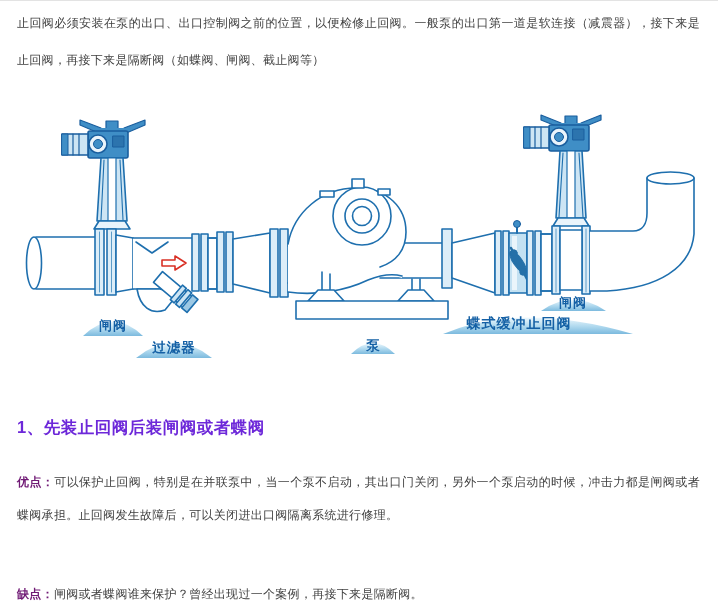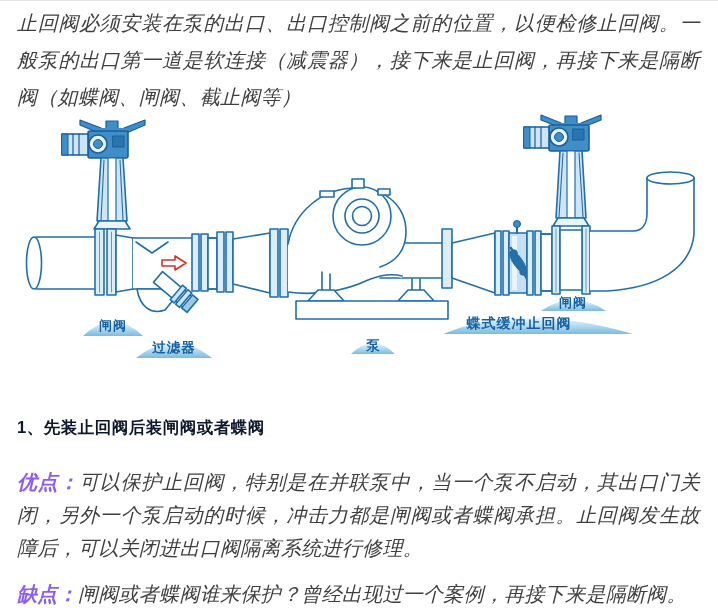--- a/index.html
+++ b/index.html
@@ -7,33 +7,32 @@
   body {
     font-family: "Liberation Sans", sans-serif;
     background:#ffffff;
     color:#3f3f3f;
     position:relative;
     overflow:hidden;
     border-top:1px solid #e3e3e3;
   }
   .para {
     position:absolute; left:17px; right:18px;
-    font-size:20px; letter-spacing:.3px; color:#3f3f3f;
+    font-size:12px; letter-spacing:.3px; color:#3f3f3f;
     text-align:justify;
-    font-style:italic;
   }
   .intro { top:4px; line-height:37px; }
   .heading {
     position:absolute; left:17px; top:416px;
-    font-size:16.5px; font-weight:bold; color:#0f172a;
+    font-size:16.5px; font-weight:bold; color:#6d28d9;
     letter-spacing:.5px; line-height:20px;
   }
   .advantages { top:465px; line-height:33px; }
   .disadvantages { top:577px; line-height:33px; }
-  .plabel { font-weight:bold; color:#8b5cf6;margin-top:48px; }
+  .plabel { font-weight:bold; color:#701a75;margin-top:48px; }
   .diagram-wrap { position:absolute; left:0; top:95px; width:718px; height:275px; }
   svg text.dlabel {
     font-family:"Liberation Sans", sans-serif;
     font-weight:bold; fill:#1460a5;
   }
 </style>
 </head>
 <body>
 
 <p class="para intro">止回阀必须安装在泵的出口、出口控制阀之前的位置，以便检修止回阀。一般泵的出口第一道是软连接（减震器），接下来是止回阀，再接下来是隔断阀（如蝶阀、闸阀、截止阀等）</p>

